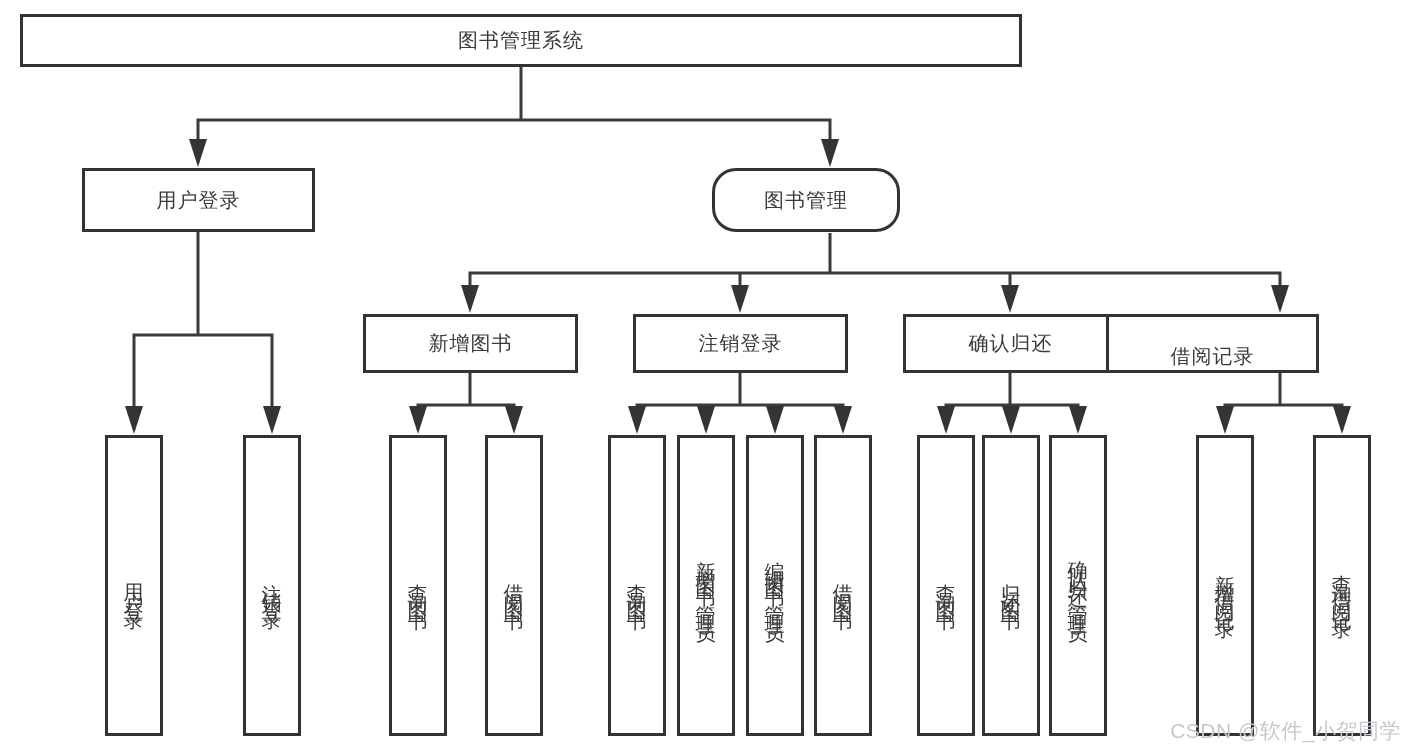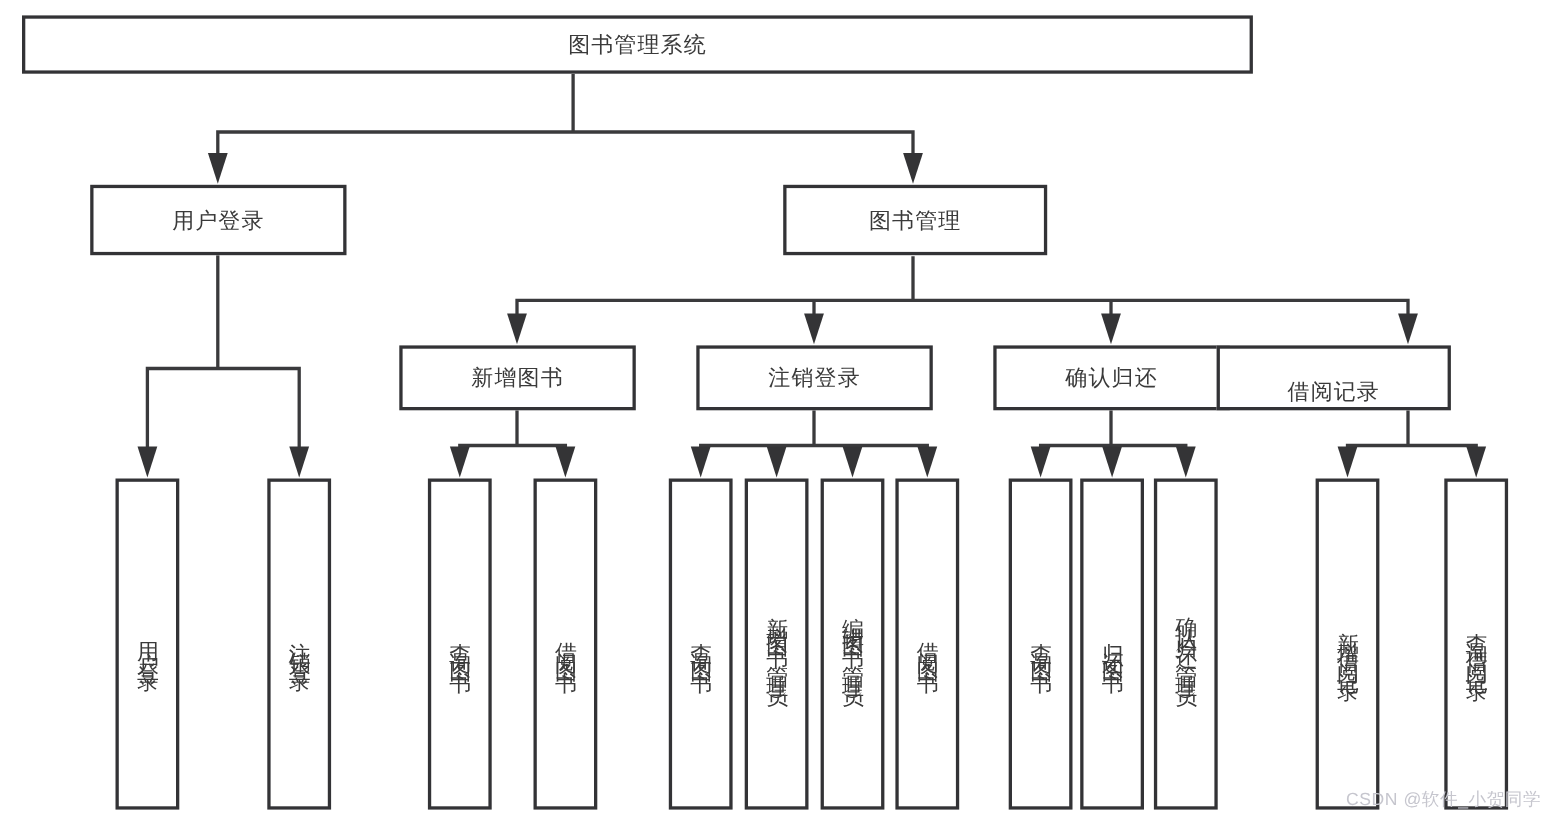--- a/index.html
+++ b/index.html
@@ -42,21 +42,21 @@
     writing-mode: vertical-rl;
     text-orientation: mixed;
     letter-spacing: 9px;
     line-height: 1;
     white-space: nowrap;
   }
   .watermark {
     position: absolute;
     right: 4px;
     top: 717px;
-    font-size: 16px;
+    font-size: 21px;
     letter-spacing: 0.5px;
     color: #c6c6ce;
     white-space: nowrap;
   }
   .stroke { stroke: #3a3a3c; stroke-width: 3; fill: none; }
   .arrow  { fill: #343436; stroke: none; }
 </style>
 </head>
 <body>
 
@@ -98,28 +98,28 @@
       <polygon class="arrow" points="1002,406 1020,406 1011,434"></polygon>
       <polygon class="arrow" points="1069,406 1087,406 1078,434"></polygon>
     </g>
     <g>
       <path class="stroke" d="M1280 373 V405 M1223.5 405 H1343.5 M1225 405 V407 M1342 405 V407"></path>
       <polygon class="arrow" points="1216,406 1234,406 1225,434"></polygon>
       <polygon class="arrow" points="1333,406 1351,406 1342,434"></polygon>
     </g>
   </svg>
 
-  <div class="box h" style="left:20px; top:14px; width:1119px; height:53px;">
+  <div class="box h" style="left:20px; top:14px; width:1002px; height:53px;">
     <span>图书管理系统</span>
   </div>
 
   <div class="box h" style="left:82px; top:168px; width:233px; height:64px;">
     <span>用户登录</span>
   </div>
-  <div class="box h" style="left:712px; top:168px; width:240px; height:64px;">
+  <div class="box h" style="left:712px; top:168px; width:188px; height:64px;border-radius:24px;">
     <span>图书管理</span>
   </div>
 
   <div class="box h" style="left:363px; top:314px; width:215px; height:59px;">
     <span>新增图书</span>
   </div>
   <div class="box h" style="left:633px; top:314px; width:215px; height:59px;">
     <span>注销登录</span>
   </div>
   <div class="box h" style="left:903px; top:314px; width:215px; height:59px;">

